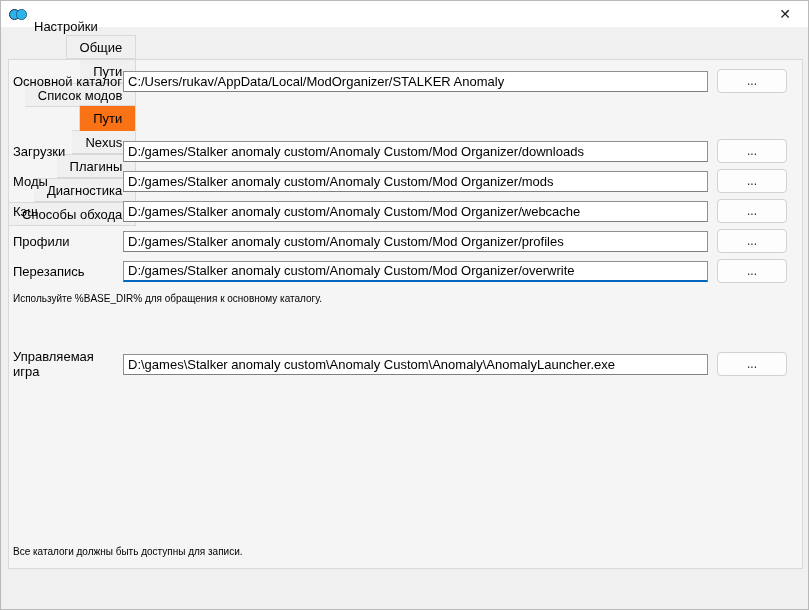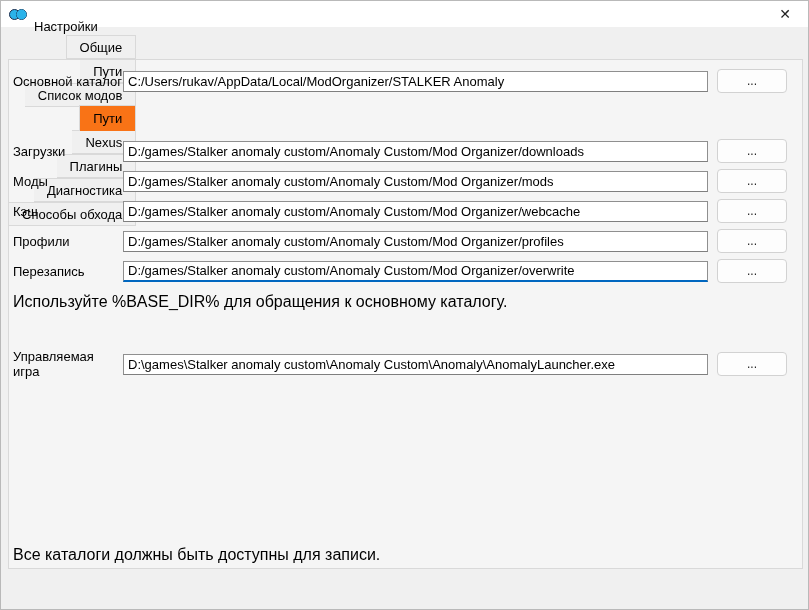--- a/index.html
+++ b/index.html
@@ -46,21 +46,21 @@
     border:1px solid #8f8f8f; border-bottom-color:#7f7f7f;
     background:#fff; font:13px "Liberation Sans", sans-serif; color:#000; padding:0 4px;
     outline:none;
   }
   .row.focused .finput { border-bottom:2px solid #0067c0; }
   .browse {
     margin-left:9px; width:70px; height:24px; flex:none;
     background:#fdfdfd; border:1px solid #d2d2d2; border-radius:4px;
     font:12px "Liberation Sans", sans-serif; color:#222; cursor:pointer; line-height:10px;
   }
-  .note { position:absolute; left:12px; font-size:16px; color:#000; z-index:4; }
+  .note { position:absolute; left:12px; font-size:10px; color:#000; z-index:4; }
   
   .dlg-btn {
     position:absolute; top:607px; width:70px; height:23px;
     background:#fdfdfd; border:4px solid #0ea5e9; border-radius:4px;
     font:13px "Liberation Sans", sans-serif; color:#000; cursor:pointer;margin-top:17px;
   }
   .btn-ok { left:648px; }
   .btn-cancel { left:727px;font-style:italic; }
 </style>
 </head>

